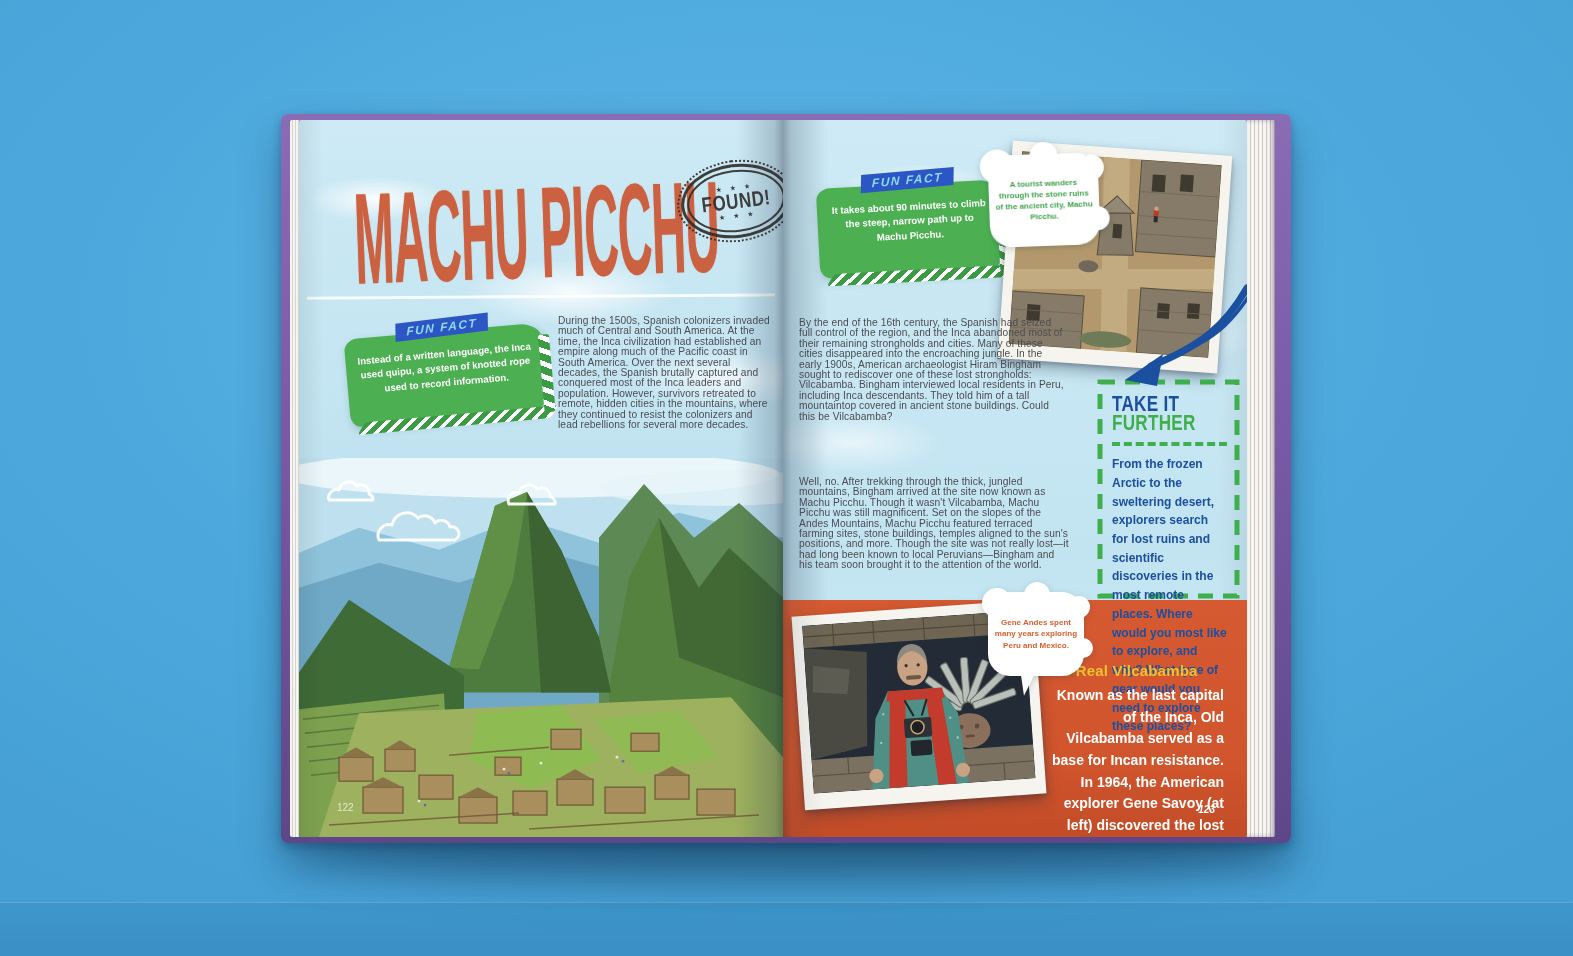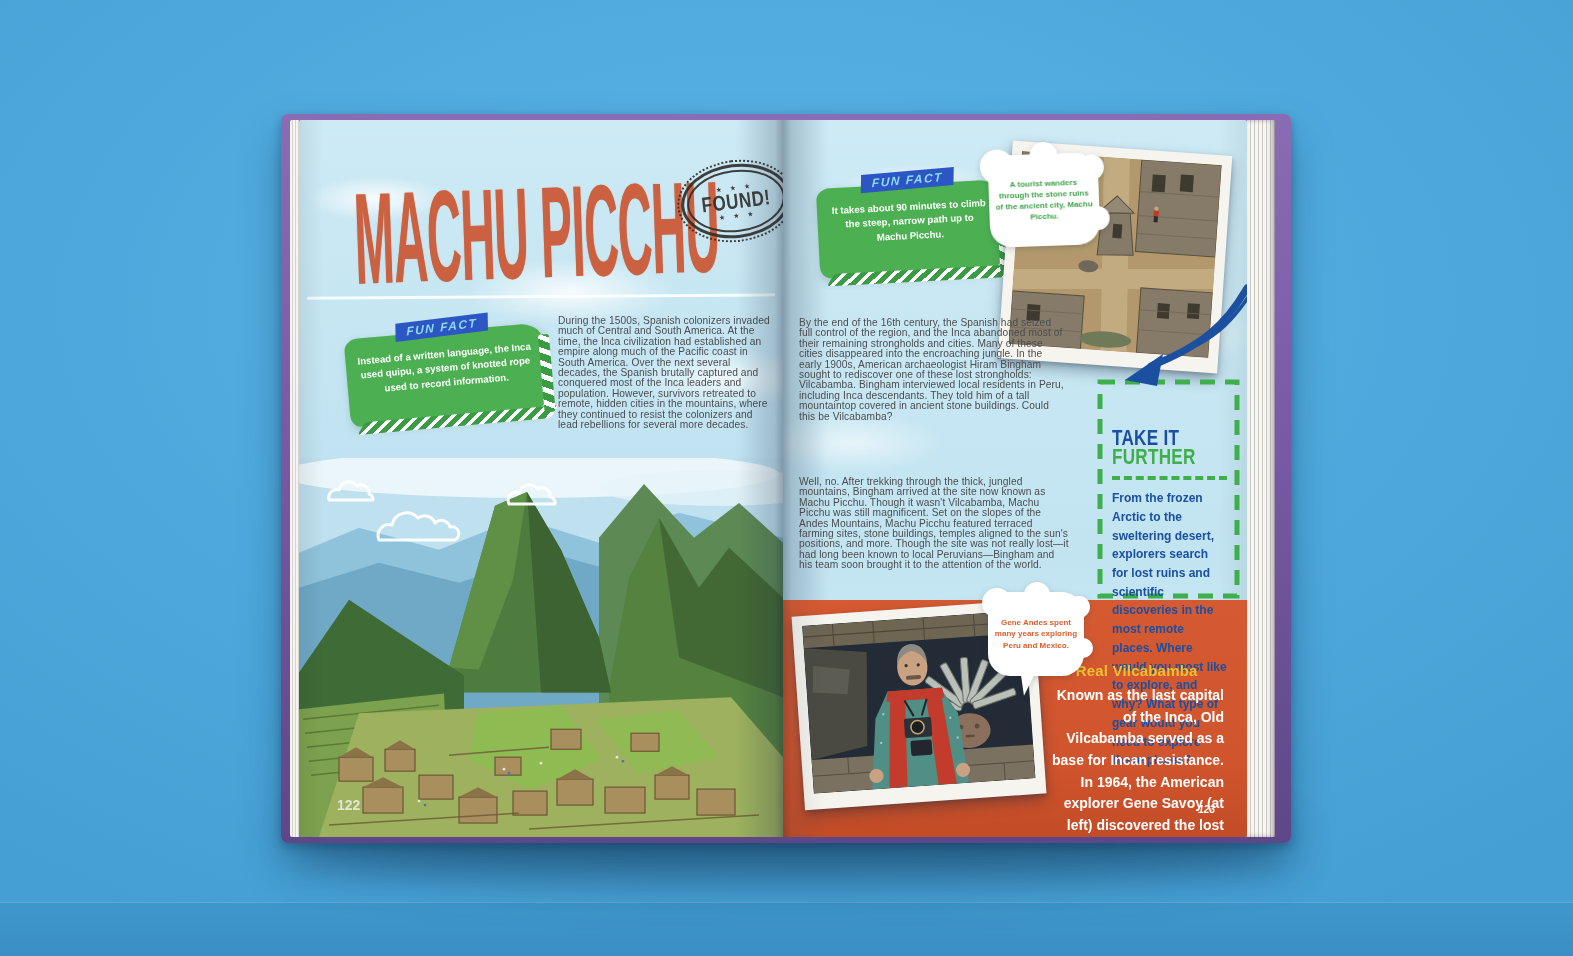--- a/index.html
+++ b/index.html
@@ -79,21 +79,21 @@
   .funfact-left { left:48px; top:211px; width:198px; height:88px; transform:rotate(-5deg); z-index:2; }
   .funfact-right { left:35px; top:64px; width:184px; height:90px; transform:rotate(-3deg); z-index:2; }
 
   .body-text { color:#4c4c50; font-size:10.2px; line-height:10.4px; letter-spacing:.1px; }
   .body-left { position:absolute; left:259px; top:196px; width:215px; }
 
   .photo-left { position:absolute; left:0; top:338px; width:484px; height:379px; }
   .photo-left svg { display:block; width:100%; height:100%; }
   .doodles { position:absolute; left:14px; top:348px; width:330px; height:92px; z-index:2; }
   .pn-left { position:absolute; left:38px; bottom:24px; color:#fff; opacity:.7;
-    font-size:14px; font-weight:bold; z-index:3; }
+    font-size:10px; font-weight:normal; z-index:3; }
 
   
   .orange-sec { position:absolute; left:0; right:0; top:480px; bottom:0;
     background: linear-gradient(180deg,#d65a31 0%, #d0542c 70%, #c24c27 100%); z-index:1; }
 
   .polaroid { position:absolute; background:#f6f4ee;
     box-shadow: 0 7px 14px rgba(30,40,60,.35), 0 2px 4px rgba(30,40,60,.25); }
   .pol1 { left:222px; top:28px; width:220px; height:218px; transform:rotate(4deg); z-index:2; }
   .pol1 .pimg { position:absolute; inset:10px 10px 15px 10px; overflow:hidden; background:#b2986c; }
   .pol2 { left:15px; top:488px; width:242px; height:194px; transform:rotate(-4deg); z-index:2; }
@@ -113,21 +113,21 @@
     border-left:8px solid transparent; border-right:8px solid transparent;
     border-top:26px solid #fff; transform:rotate(9deg); }
 
   .arrow { position:absolute; left:338px; top:162px; width:130px; height:110px; z-index:4; }
 
   .body-r1 { position:absolute; left:16px; top:198px; width:266px; z-index:2; }
   .body-r2 { position:absolute; left:16px; top:357px; width:270px; z-index:2; }
 
   .tif { position:absolute; left:313px; top:258px; width:145px; height:222px; z-index:2; }
   .tif svg.frame { position:absolute; inset:0; width:100%; height:100%; }
-  .tif-inner { position:absolute; inset:14px 14px 10px 16px;margin-top:34px; }
+  .tif-inner { position:absolute; inset:14px 14px 10px 16px; }
   .tif-h { font-weight:800; font-size:18px; transform:scaleX(.95) scaleY(1.25);
     transform-origin:left top; letter-spacing:.3px; line-height:1.06; }
   .tif-h1 { color:#1b4fa0; }
   .tif-h2 { color:#3fae4c; }
   .tif-sep { border-top:4px dashed #3fae4c; margin:12px 0 9px; }
   .tif-text { color:#1b4fa0; font-weight:700; font-size:12px; line-height:1.56; }
 
   .vilca { position:absolute; left:261px; top:542px; width:180px; z-index:2; }
   .vilca-title { color:#eec12f; font-weight:800; font-size:15px; margin-bottom:6px; letter-spacing:.2px; }
   .vilca-text { color:#fff; font-weight:700; font-size:14px; line-height:1.55;text-align:right; }

